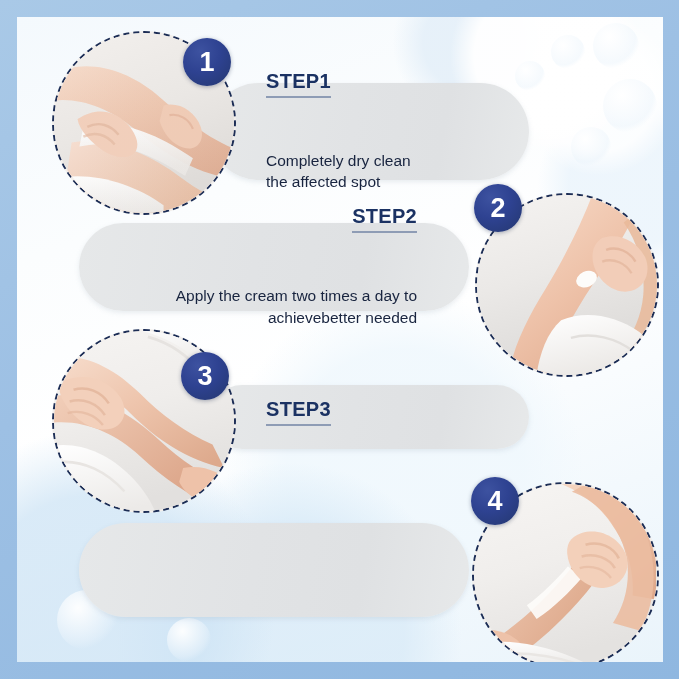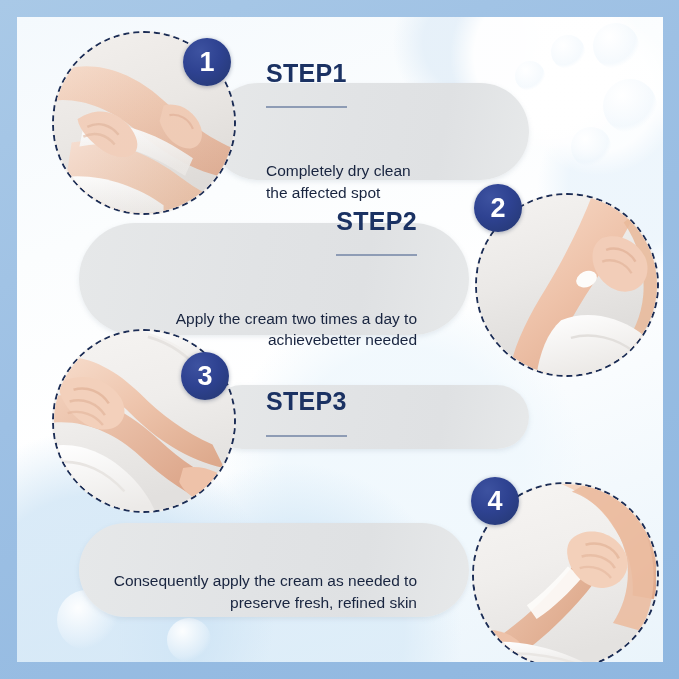--- a/index.html
+++ b/index.html
@@ -63,26 +63,26 @@
     left: 0; right: 0; top: 0; bottom: 0;
     display: flex;
     flex-direction: column;
     justify-content: center;
     box-sizing: border-box;
   }
   .align-left  .pill-inner { align-items: flex-start; text-align: left;  padding-left: 56px; padding-right: 22px;}
   .align-right .pill-inner { align-items: flex-end;   text-align: right; padding-right: 52px; padding-left: 22px;}
 
   .step-title {
-    font-size: 25px;
+    font-size: 20px;
     font-weight: bold;
     color: #1b3263;
     letter-spacing: 0.3px;
     line-height: 1.05;
-    padding-bottom: 20px;
+    padding-bottom: 4px;
     border-bottom: 2px solid #8e9cb5;
     display: inline-block;
     margin-bottom: 9px;
   }
   .step-desc {
     font-size: 15.5px;
     color: #18243f;
     line-height: 1.38;
     white-space: pre-line;
     margin-top: 43px;
@@ -180,21 +180,21 @@
           <rect width="184" height="184" fill="url(#s1bg)" opacity="0.08"></rect>
         </svg>
       </div>
 
       <div class="badge" style="left:166px;top:21px;">
         <span>1</span>
       </div>
     </div>
 
     <div class="step align-right">
-      <div class="pill" style="left:62px;top:206px;width:390px;height:112px;">
+      <div class="pill" style="left:62px;top:206px;width:390px;height:88px;">
         <div class="pill-inner">
           <div class="step-title">STEP2</div>
           <div class="step-desc">Apply the cream two times a day to
 achievebetter needed</div>
         </div>
       </div>
 
       <div class="photo" style="left:458px;top:176px;width:184px;height:184px;">
         <svg viewBox="0 0 184 184" preserveAspectRatio="xMidYMid slice">
           <defs>
@@ -290,22 +290,20 @@
       </div>
 
       <div class="badge" style="left:164px;top:335px;">
         <span>3</span>
       </div>
     </div>
 
     <div class="step align-right">
       <div class="pill" style="left:62px;top:506px;width:390px;height:94px;">
         <div class="pill-inner">
-          <div class="step-desc">Consequently apply the cream as needed to
-preserve fresh, refined skin</div>
         </div>
       </div>
 
       <div class="photo" style="left:455px;top:465px;width:187px;height:187px;">
         <svg viewBox="0 0 187 187" preserveAspectRatio="xMidYMid slice">
           <defs>
             <linearGradient id="s4bg" x1="0" y1="0" x2="0.3" y2="1">
               <stop offset="0" stop-color="#f7f5f3"></stop>
                 <stop offset="0.5" stop-color="#f0eeec"></stop>
                 <stop offset="1" stop-color="#e4e2e0"></stop>

